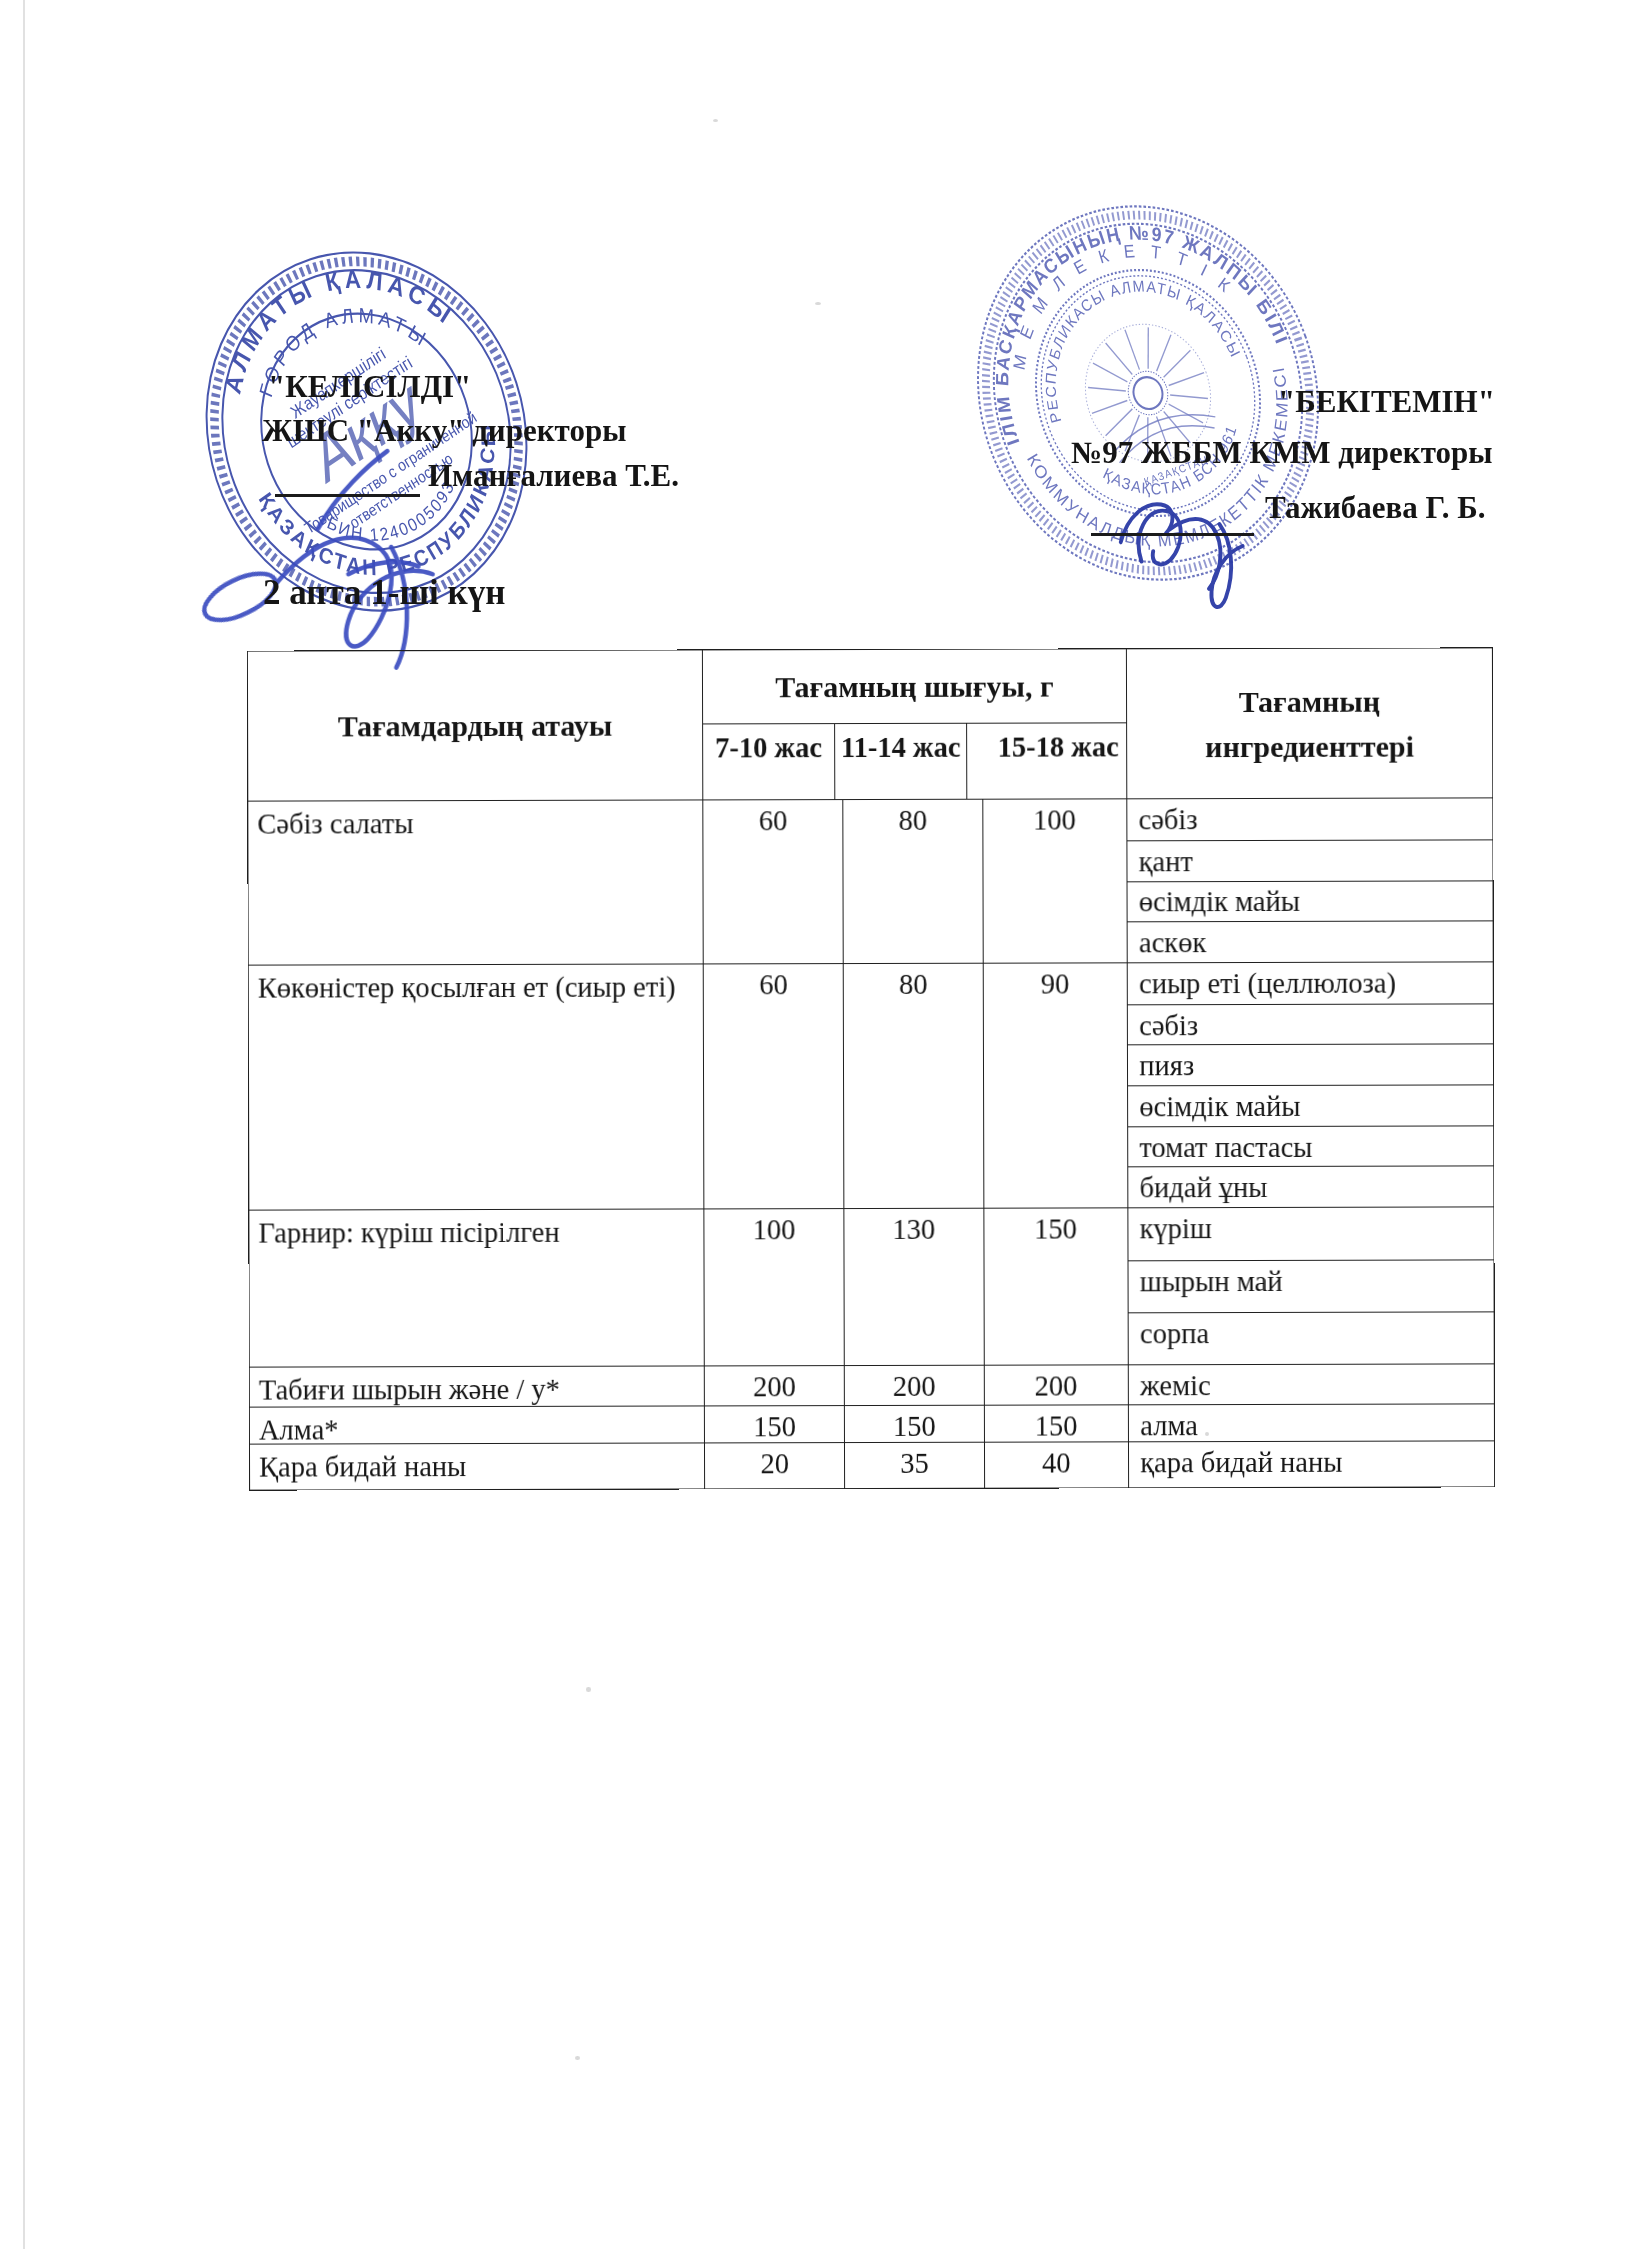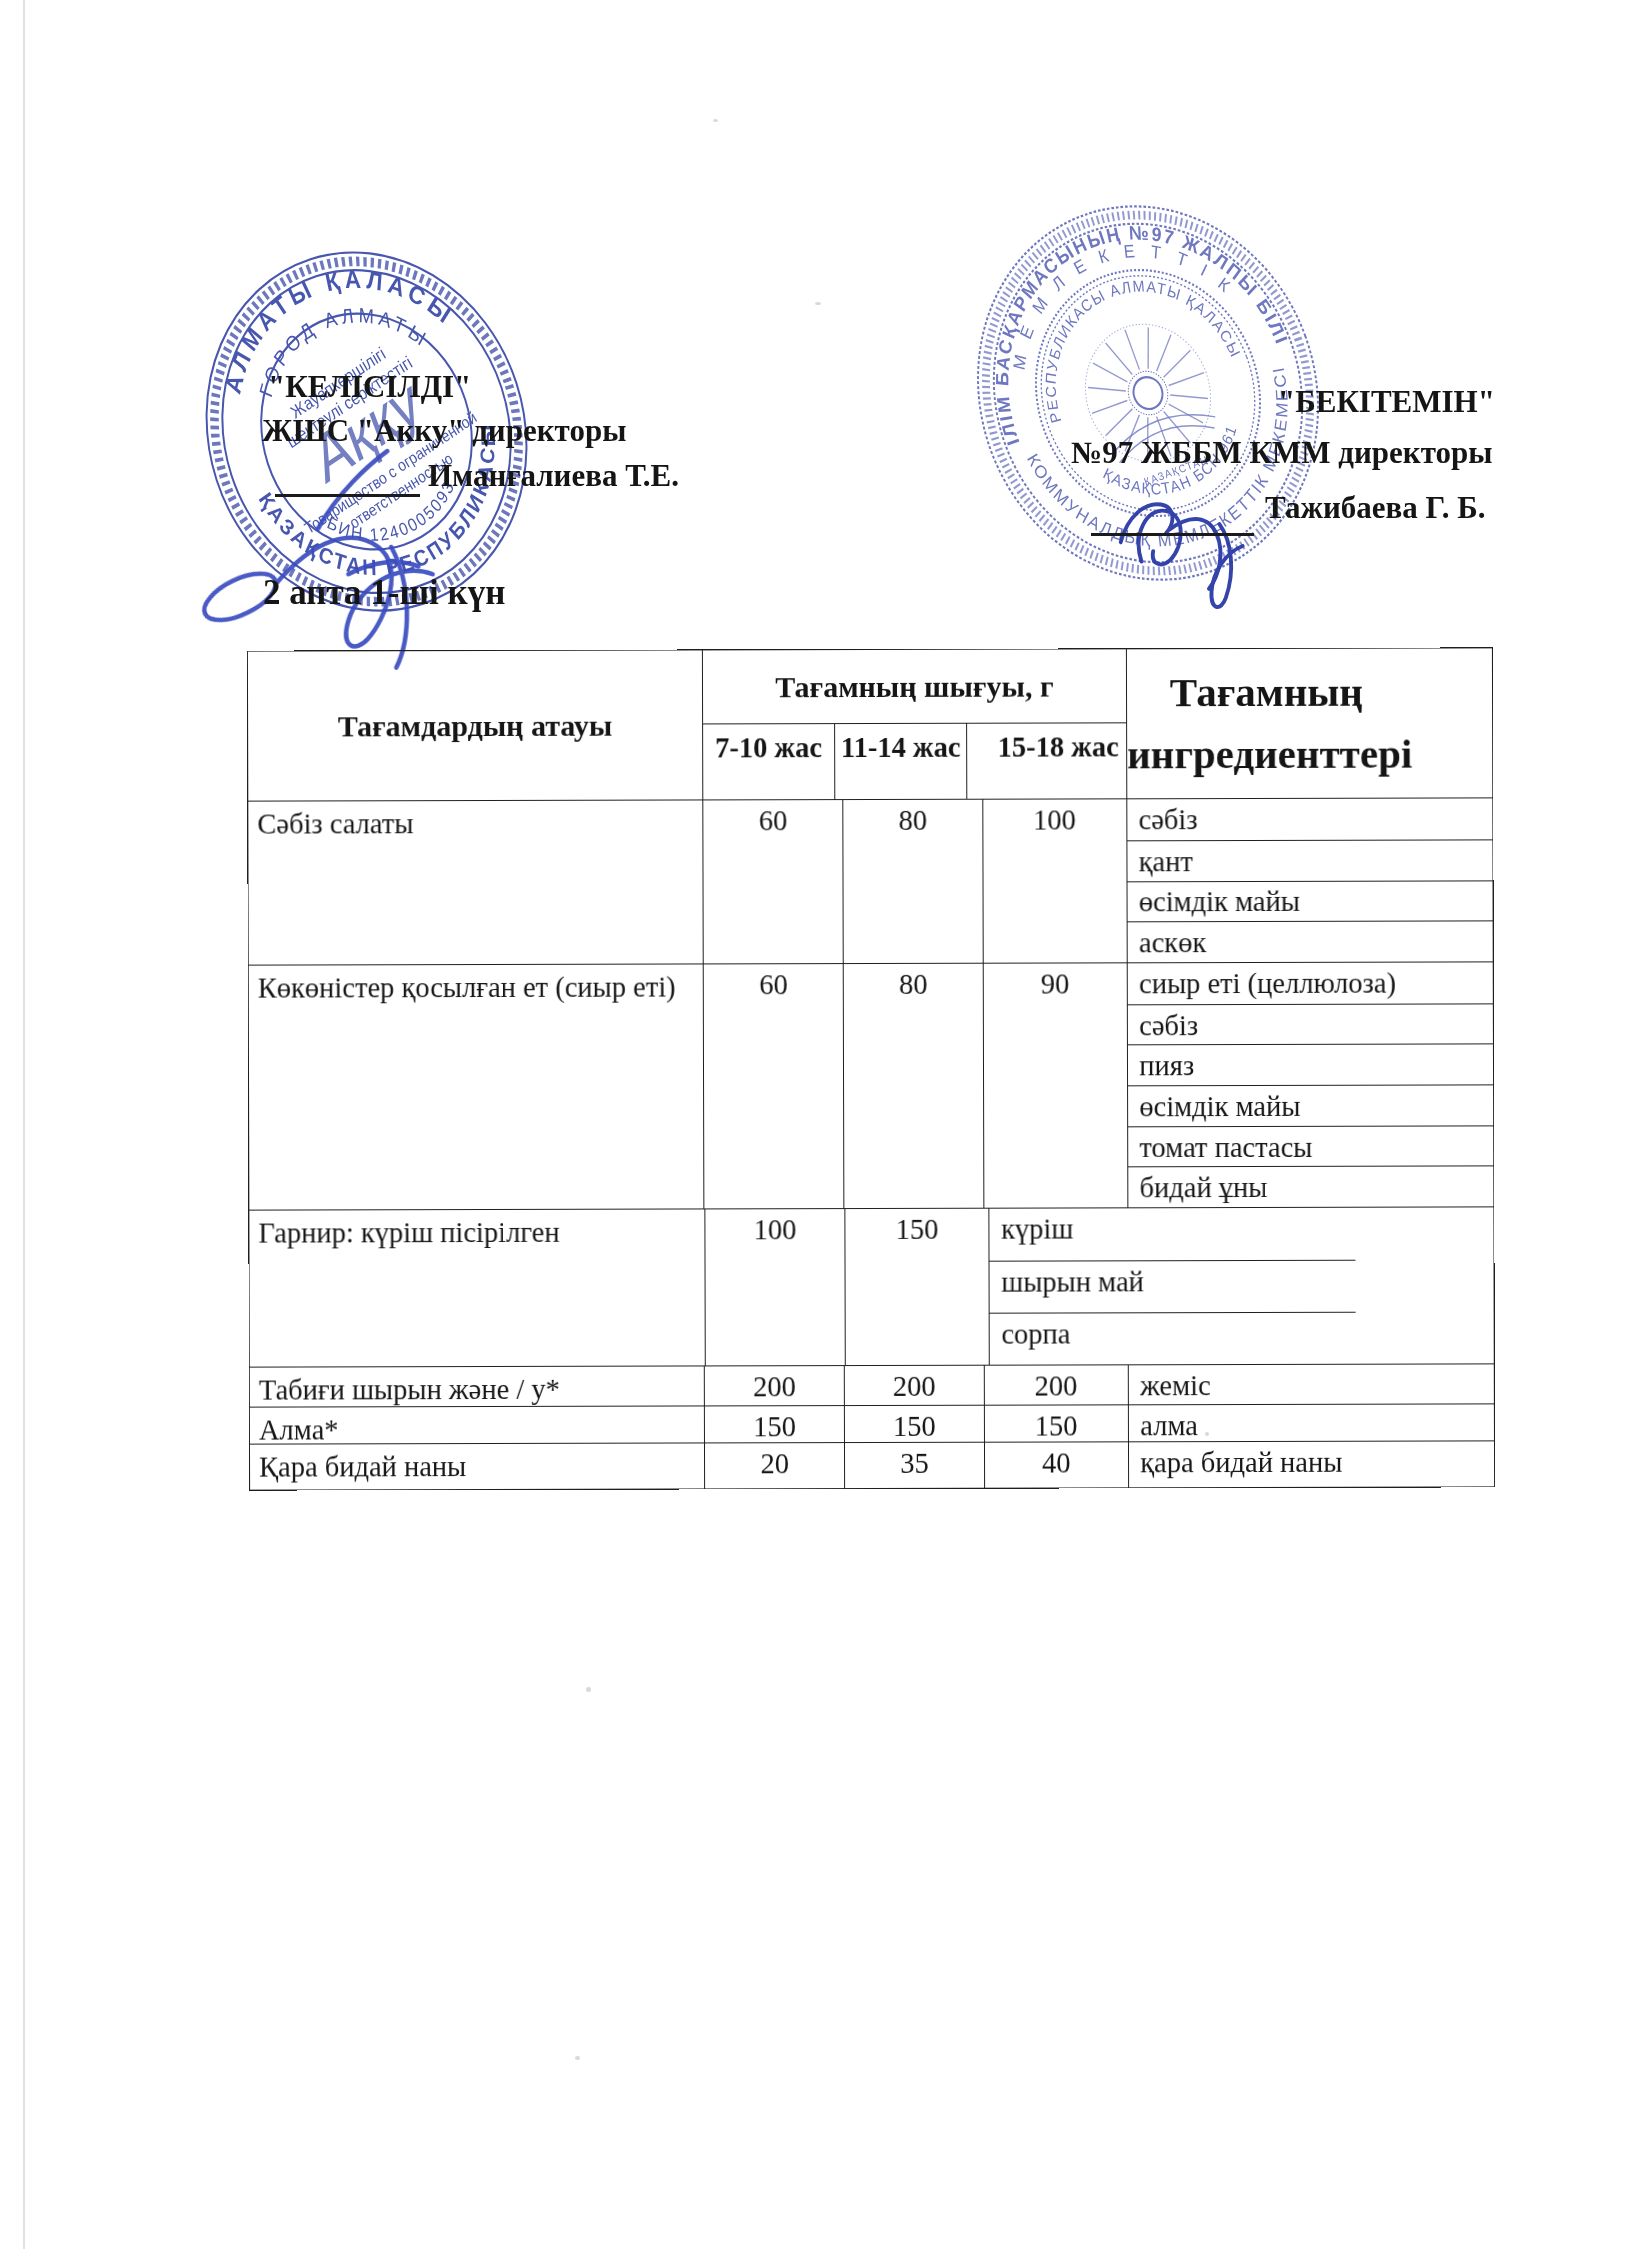--- a/index.html
+++ b/index.html
@@ -26,22 +26,22 @@
   .thead{display:flex;border-bottom:1.9px solid #1f1f1f;}
   .h-name{width:456px;box-sizing:border-box;border-right:1.9px solid #1f1f1f;
     display:flex;align-items:center;justify-content:center;font-weight:bold;font-size:30px;height:149px;}
   .h-mid{width:424px;box-sizing:border-box;border-right:1.9px solid #1f1f1f;display:flex;flex-direction:column;height:149px;}
   .h-group{height:74px;box-sizing:border-box;border-bottom:1.9px solid #1f1f1f;
     display:flex;align-items:center;justify-content:center;font-weight:bold;font-size:30px;}
   .h-ages{display:flex;flex:1;}
   .h-age{box-sizing:border-box;border-right:1.9px solid #1f1f1f;text-align:center;
     font-weight:bold;font-size:28.5px;line-height:1.5;padding-top:2.6px;}
   .h-age:last-child{border-right:none;}
-  .h-ing{width:366px;box-sizing:border-box;display:flex;align-items:center;
-    font-weight:bold;font-size:41px;text-align:center;}
+  .h-ing{width:366px;box-sizing:border-box;display:flex;align-items:center;justify-content:center;
+    font-weight:bold;font-size:30px;text-align:center;}
   .h-ing .wrapbox{max-width:279px;line-height:1.5;}
 
   .trow{display:flex;box-sizing:border-box;border-top:1.9px solid #1f1f1f;}
   .trow:first-of-type{border-top:none;}
   .c-name{width:456px;box-sizing:border-box;border-right:1.9px solid #1f1f1f;
     padding:3.9px 6.5px 0 9px;line-height:1.35;}
   .c-num{width:140px;box-sizing:border-box;border-right:1.9px solid #1f1f1f;
     text-align:center;padding-top:5.2px;}
   .c-num3{width:144px;}
   .c-ing{width:366px;box-sizing:border-box;display:flex;flex-direction:column;}
@@ -221,20 +221,21 @@
             <div class="sub" style="height: 41px;">сәбіз</div>
             <div class="sub" style="height: 41px;">пияз</div>
             <div class="sub" style="height: 41px;">өсімдік майы</div>
             <div class="sub" style="height: 41px;">томат пастасы</div>
             <div class="sub" style="height: 41px;">бидай ұны</div>
           </div>
         </div>
         <div class="trow" style="height: 157px;">
           <div class="c-name">Гарнир: күріш пісірілген</div>
           <div class="c-num">100</div>
+          <div class="c-num">130</div>
           <div class="c-num c-num3">150</div>
           <div class="c-ing">
             <div class="sub" style="height: 52px;">күріш</div>
             <div class="sub" style="height: 52px;">шырын май</div>
             <div class="sub" style="height: 52px;">сорпа</div>
           </div>
         </div>
         <div class="trow" style="height: 40px;">
           <div class="c-name">Табиғи шырын және / у*</div>
           <div class="c-num">200</div>

